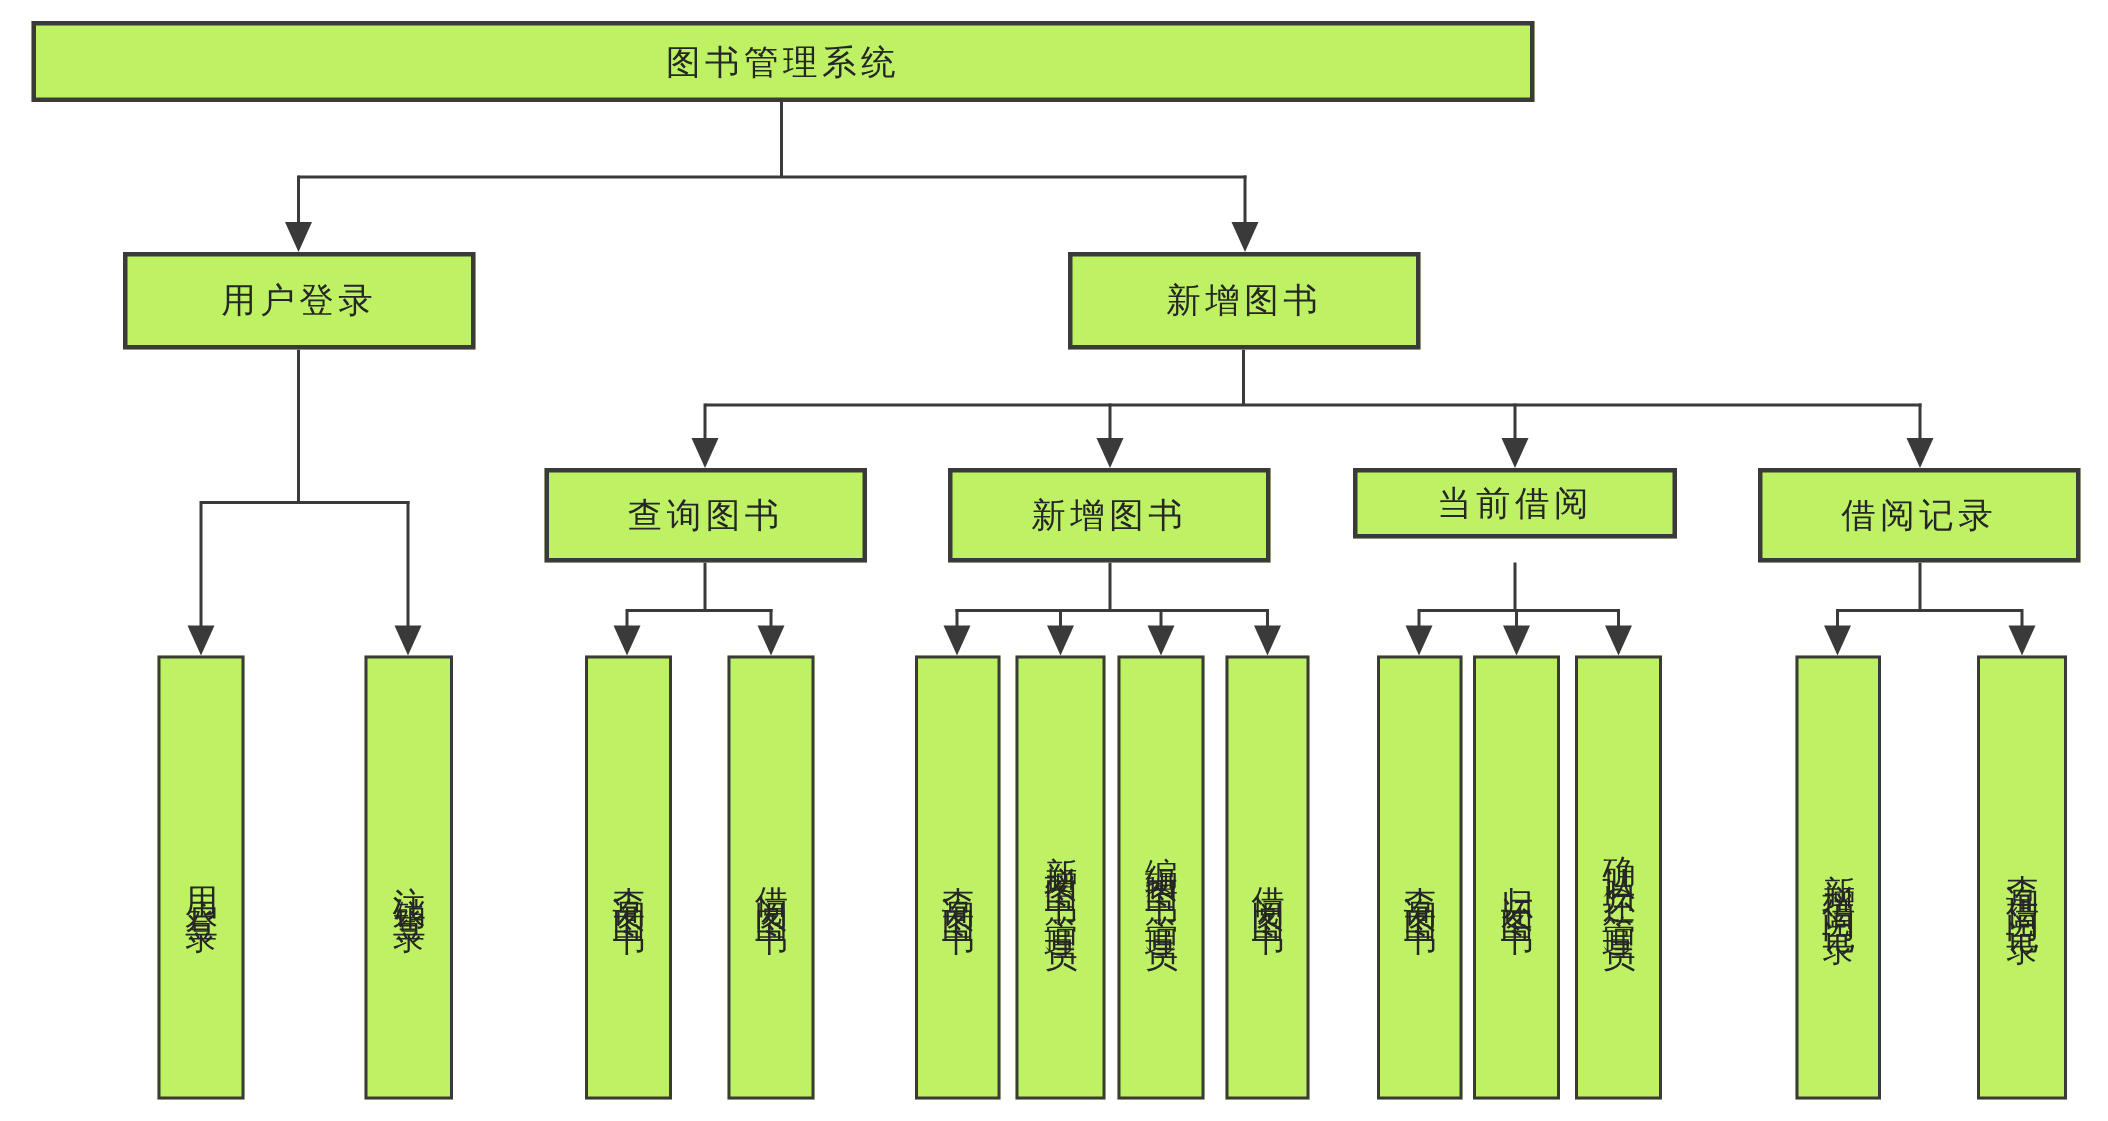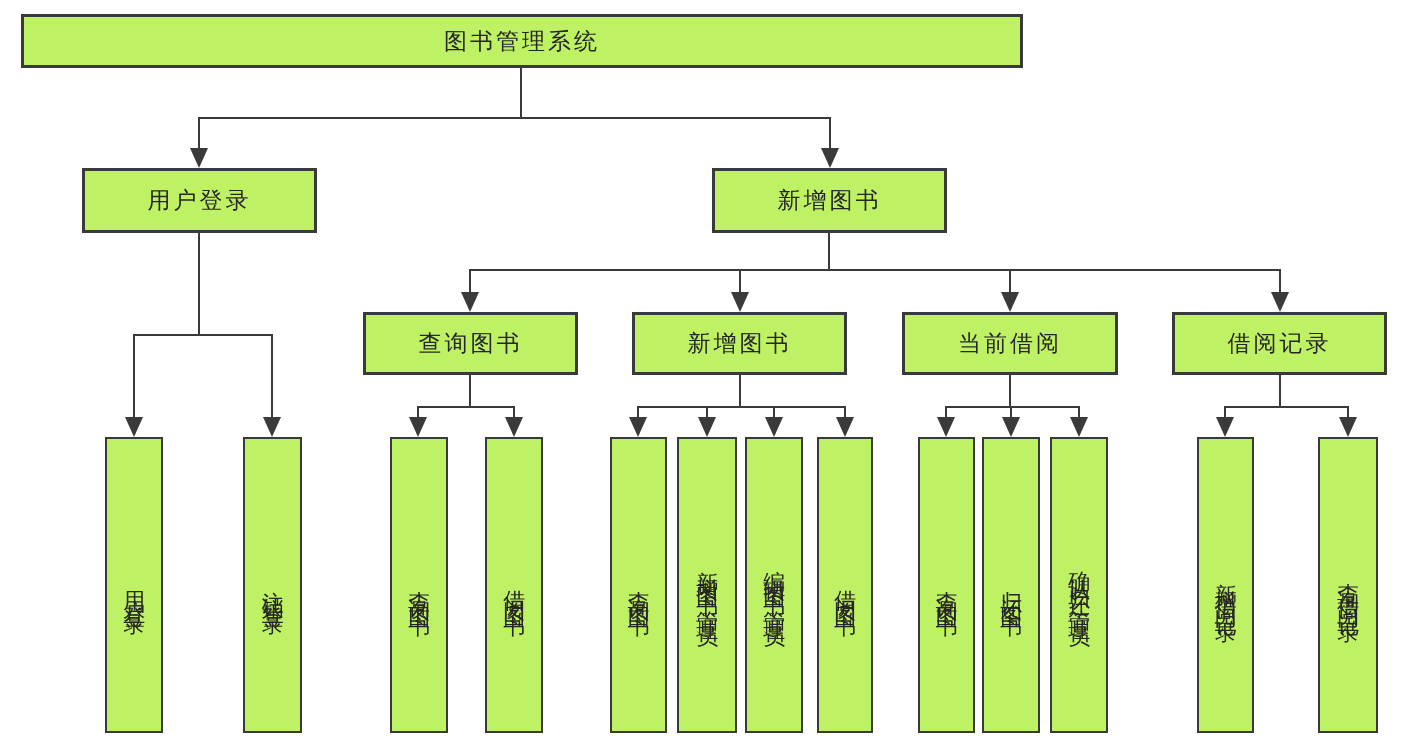--- a/index.html
+++ b/index.html
@@ -69,21 +69,21 @@
   <div class="arrow" style="left:731px;  top:292px;"></div>
   <div class="arrow" style="left:1001px; top:292px;"></div>
   <div class="arrow" style="left:1271px; top:292px;"></div>
 
   <div class="box" style="left:363px; top:312px; width:215px; height:63px;">
     <span>查询图书</span>
   </div>
   <div class="box" style="left:632px; top:312px; width:215px; height:63px;">
     <span>新增图书</span>
   </div>
-  <div class="box" style="left:902px; top:312px; width:216px; height:63px;">
+  <div class="box" style="left:902px; top:312px; width:216px; height:47px;">
     <span>当前借阅</span>
   </div>
   <div class="box" style="left:1172px; top:312px; width:215px; height:63px;">
     <span>借阅记录</span>
   </div>
 
   <div class="vline" style="left:469px; top:375px; height:32px;"></div>
   <div class="hline" style="left:418px; top:406px; width:97px;"></div>
   <div class="vline" style="left:417px; top:406px; height:13px;"></div>
   <div class="vline" style="left:513px; top:406px; height:13px;"></div>

